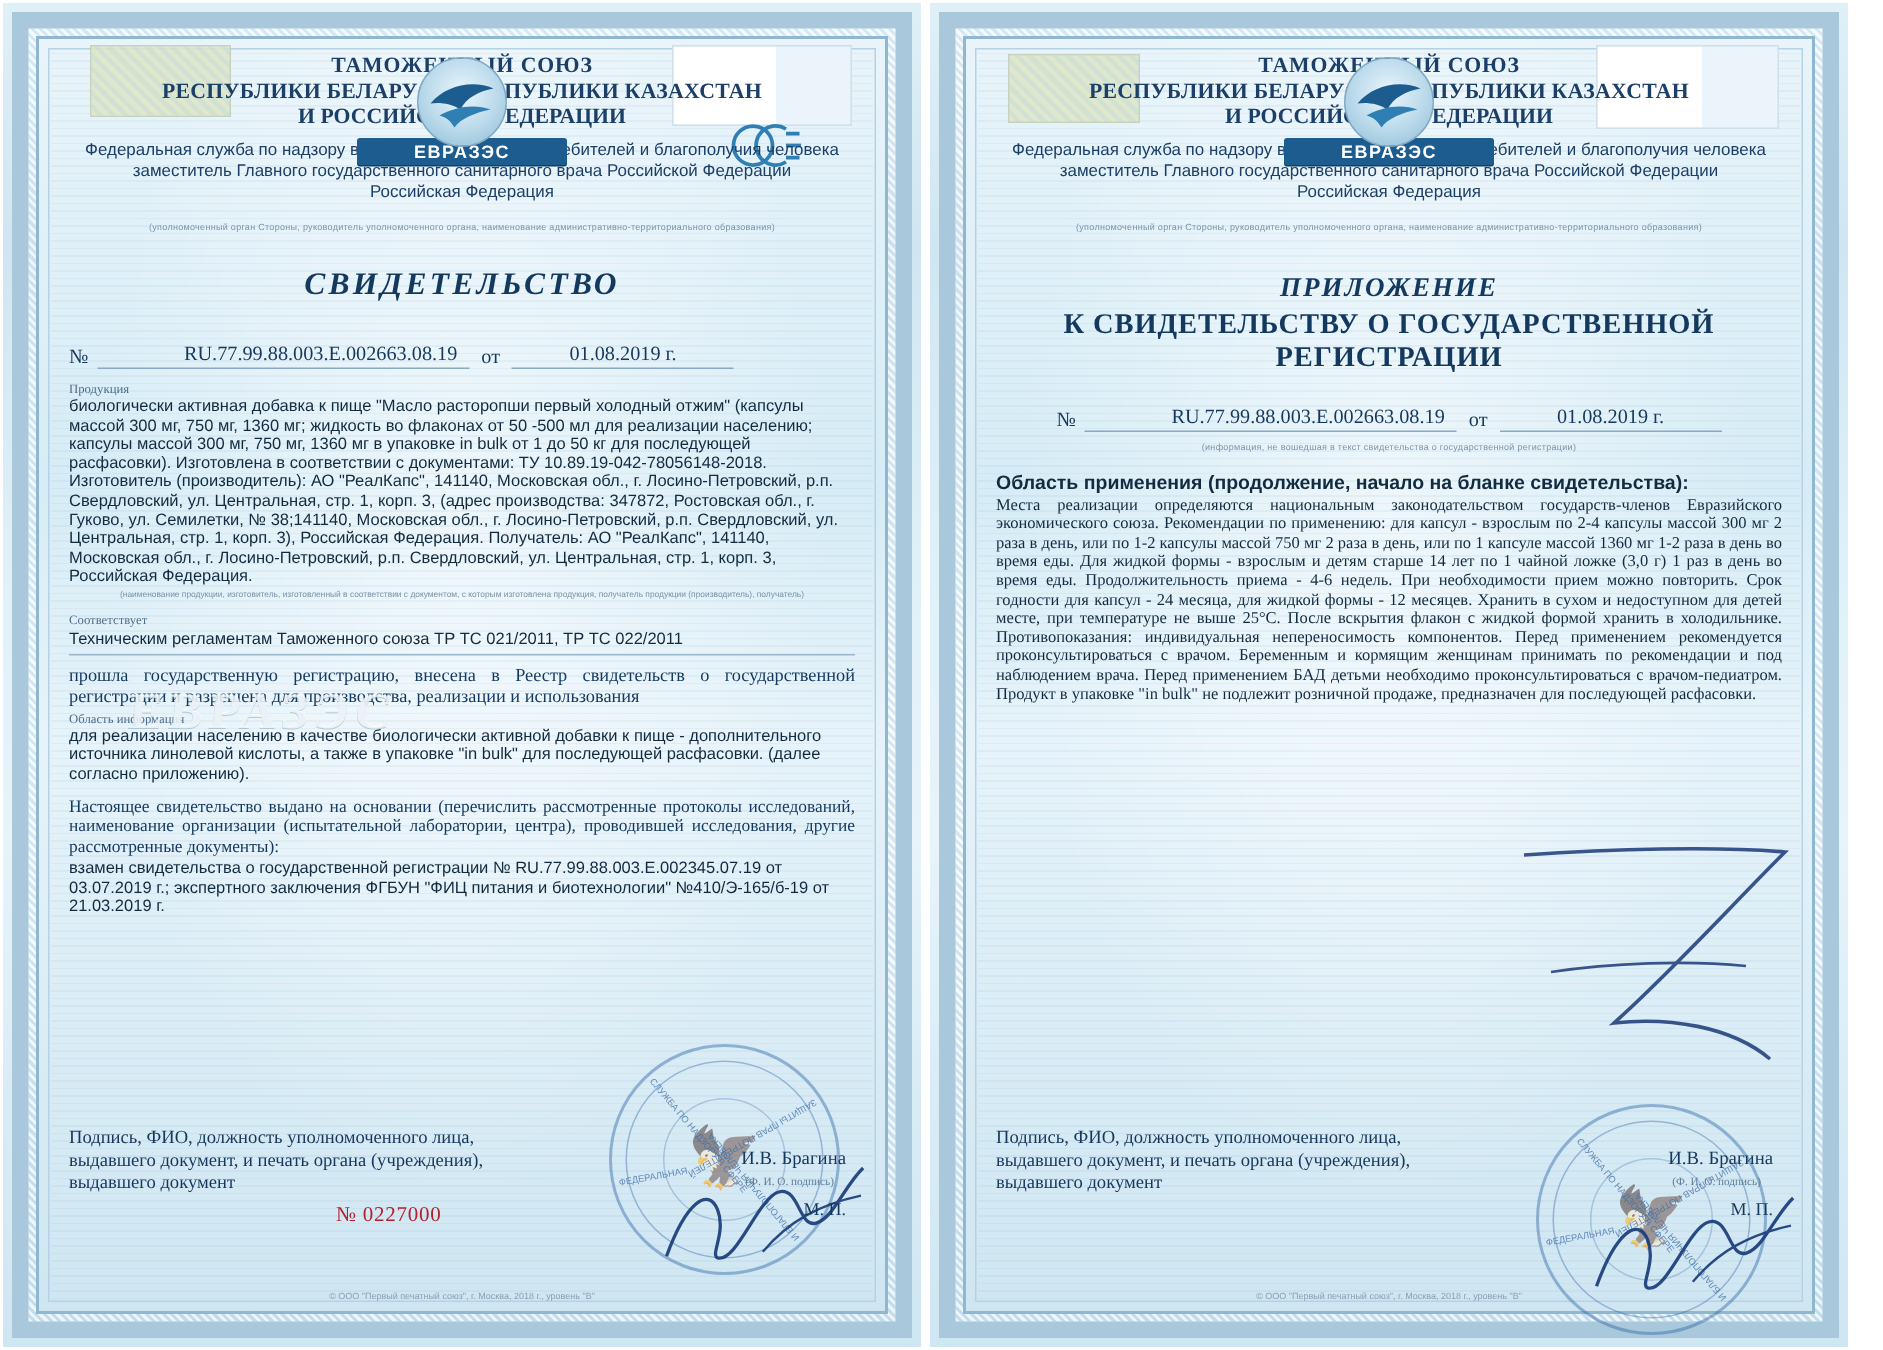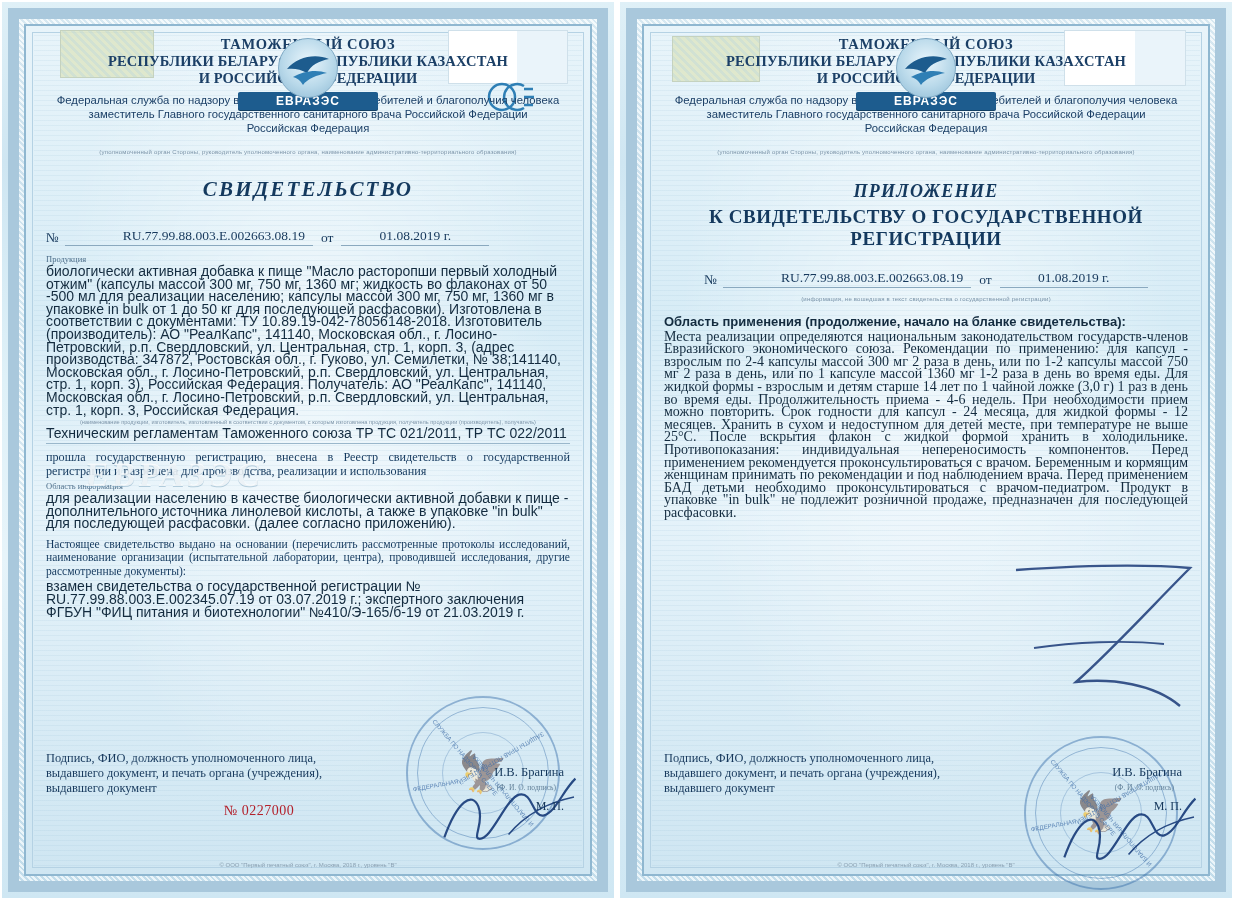--- a/index.html
+++ b/index.html
@@ -117,21 +117,21 @@
     display:flex;align-items:flex-end;margin-top:26px;color:#16385c;
     font-family:"Liberation Serif",serif;font-size:13.5px;
   }
   .numrow .lbl{margin-right:6px;}
   .numrow .val{border-bottom:1px solid #8aa9bf;padding:0 8px 1px 8px;min-width:232px;text-align:right;}
   .numrow .ot{margin:0 8px;}
   .numrow .val2{border-bottom:1px solid #8aa9bf;padding:0 10px 1px 10px;min-width:128px;text-align:center;}
 
   .fieldlabel{color:#4d6e8a;font-size:8.5px;font-family:"Liberation Serif",serif;margin-top:8px;}
   .body-text{
-    color:#132b3f;font-size:14px;line-height:12.6px;margin-top:1px;text-align:left;
+    color:#132b3f;font-size:11px;line-height:12.6px;margin-top:1px;text-align:left;
   }
   .body-text.serif{font-family:"Liberation Serif",serif;font-size:12.2px;line-height:14.6px;color:#14395e;text-align:justify;}
   .thin-rule{border-bottom:1px solid #9ab7cb;margin-top:3px;}
   .microline{color:#7a93a8;font-size:5.6px;margin-top:3px;text-align:center;}
 
   .justified{text-align:justify;font-family:Liberation Serif, serif;}
 
   
   .watermark{
     position:absolute;left:40px;top:420px;font-family:"Liberation Serif",serif;
@@ -238,20 +238,21 @@
         <span class="lbl">№</span>
         <span class="val">RU.77.99.88.003.Е.002663.08.19</span>
         <span class="ot">от</span>
         <span class="val2">01.08.2019 г.</span>
       </div>
 
       <div class="fieldlabel">Продукция</div>
       <div class="body-text">биологически активная добавка к пище "Масло расторопши первый холодный отжим" (капсулы массой 300 мг, 750 мг, 1360 мг; жидкость во флаконах от 50 -500 мл для реализации населению; капсулы массой 300 мг, 750 мг, 1360 мг в упаковке in bulk от 1 до 50 кг для последующей расфасовки). Изготовлена в соответствии с документами: ТУ 10.89.19-042-78056148-2018. Изготовитель (производитель): АО "РеалКапс", 141140, Московская обл., г. Лосино-Петровский, р.п. Свердловский, ул. Центральная, стр. 1, корп. 3, (адрес производства: 347872, Ростовская обл., г. Гуково, ул. Семилетки, № 38;141140, Московская обл., г. Лосино-Петровский, р.п. Свердловский, ул. Центральная, стр. 1, корп. 3), Российская Федерация.   Получатель: АО "РеалКапс", 141140, Московская обл., г. Лосино-Петровский, р.п. Свердловский, ул. Центральная, стр. 1, корп. 3, Российская Федерация.</div>
       <div class="microline">(наименование продукции, изготовитель, изготовленный в соответствии с документом, с которым изготовлена продукция, получатель продукции (производитель), получатель)</div>
 
+      <div class="fieldlabel">Соответствует</div>
       <div class="body-text" style="margin-top:2px">Техническим регламентам Таможенного союза ТР ТС 021/2011, ТР ТС 022/2011</div>
       <div class="thin-rule"></div>
 
       <div class="body-text serif" style="margin-top:6px">прошла государственную регистрацию, внесена в Реестр свидетельств о государственной регистрации и разрешена для производства, реализации и использования</div>
 
       <div class="fieldlabel" style="margin-top:2px">Область информация</div>
       <div class="body-text">для реализации населению в качестве биологически активной добавки к пище - дополнительного источника линолевой кислоты, а также в упаковке "in bulk" для последующей расфасовки. (далее согласно приложению).</div>
 
       <div class="body-text serif" style="margin-top:8px;font-size:11.6px;line-height:13.6px">Настоящее свидетельство выдано на основании (перечислить рассмотренные протоколы исследований, наименование организации (испытательной лаборатории, центра), проводившей исследования, другие рассмотренные документы):</div>
       <div class="body-text" style="margin-top:2px">взамен свидетельства о государственной регистрации № RU.77.99.88.003.Е.002345.07.19 от 03.07.2019 г.; экспертного заключения ФГБУН "ФИЦ питания и биотехнологии" №410/Э-165/б-19 от 21.03.2019 г.</div>

